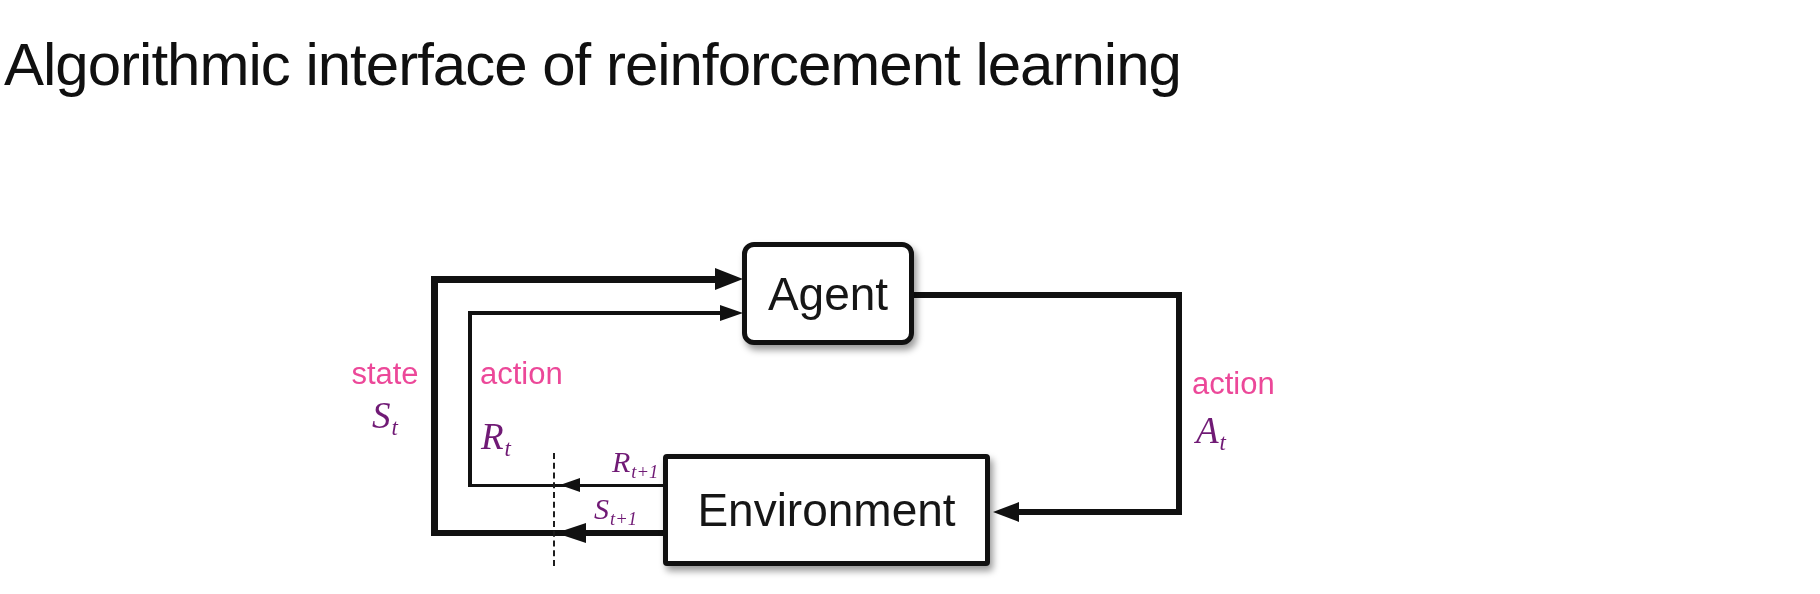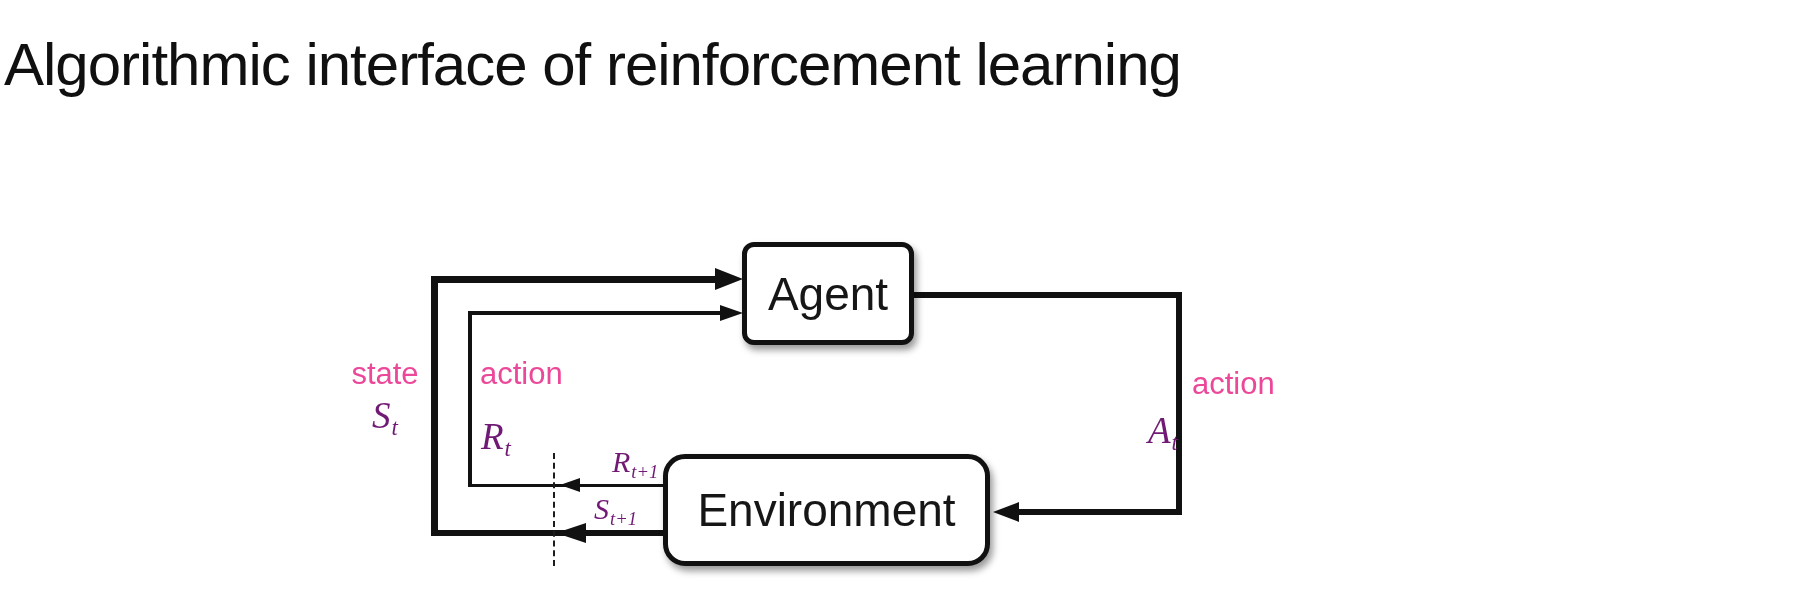--- a/index.html
+++ b/index.html
@@ -28,21 +28,21 @@
     border: 5px solid var(--line, #111111);
     display: flex;
     align-items: center;
     justify-content: center;
     font-size: 46px;
     color: #161616;
     box-shadow: 3px 5px 7px rgba(0,0,0,0.40);
     box-sizing: border-box;
   }
   .node.agent { left: 742px; top: 242px; width: 172px; height: 103px; border-radius: 12px; }
-  .node.env   { left: 663px; top: 454px; width: 327px; height: 112px; border-radius: 22px; }
+  .node.env   { left: 663px; top: 454px; width: 327px; height: 112px; border-radius: 4px; }
   .ln { position: absolute; background: var(--line, #111111); }
   .arrow { position: absolute; width: 0; height: 0; }
   .arrow.right { border-top: 11px solid transparent; border-bottom: 11px solid transparent; border-left: 28px solid var(--line, #111111); }
   .arrow.right.small { border-top-width: 8px; border-bottom-width: 8px; border-left-width: 23px; }
   .arrow.left { border-top: 10px solid transparent; border-bottom: 10px solid transparent; border-right: 26px solid var(--line, #111111); }
   .arrow.left.big { border-top-width: 10px; border-bottom-width: 10px; border-right-width: 30px; }
   .arrow.left.small { border-top-width: 7px; border-bottom-width: 7px; border-right-width: 20px; }
   .dashed {
     position: absolute;
     width: 0;
@@ -101,19 +101,19 @@
     <span>Environment</span>
   </div>
 
   <div class="word center" style="left:333px; top:357px; width:104px;">state</div>
   <div class="sym center" style="left:333px; top:396px; width:104px;"><i>S</i><sub>t</sub></div>
 
   <div class="word" style="left:480px; top:357px;">action</div>
   <div class="sym" style="left:481px; top:417px;"><i>R</i><sub>t</sub></div>
 
   <div class="word" style="left:1192px; top:367px;">action</div>
-  <div class="sym" style="left:1148px; top:411px;"><i>A</i><sub>t</sub></div>
+  <div class="sym" style="left:1196px; top:411px;"><i>A</i><sub>t</sub></div>
 
   <div class="sym small" style="left:612px; top:445px;"><i>R</i><sub>t+1</sub></div>
 
   <div class="sym small" style="left:594px; top:492px;text-align:right;"><i>S</i><sub>t+1</sub></div>
 
 </div>
 
 </body></html>

